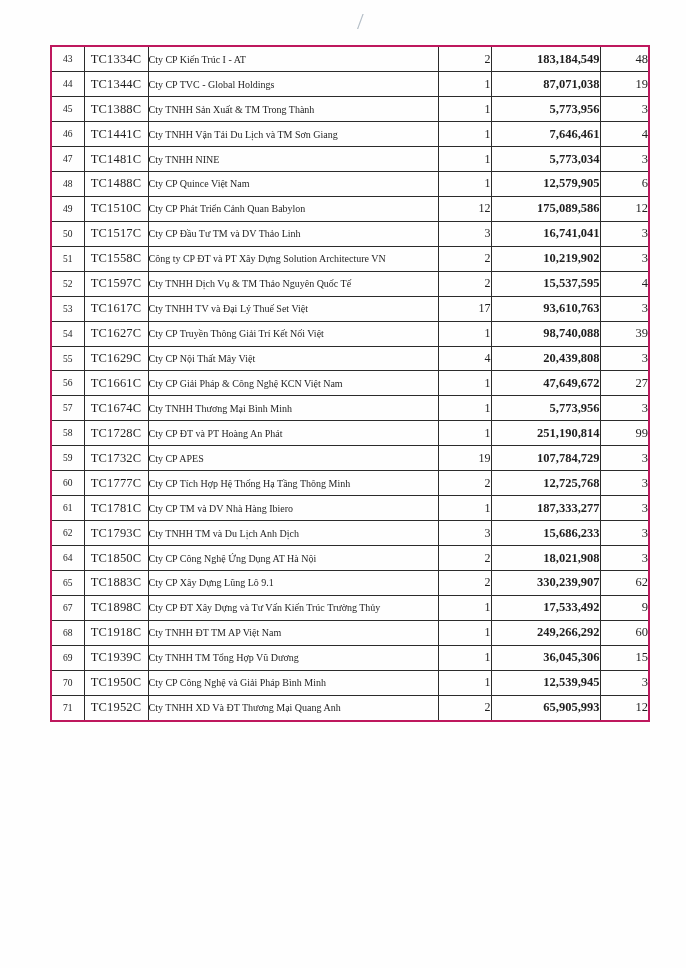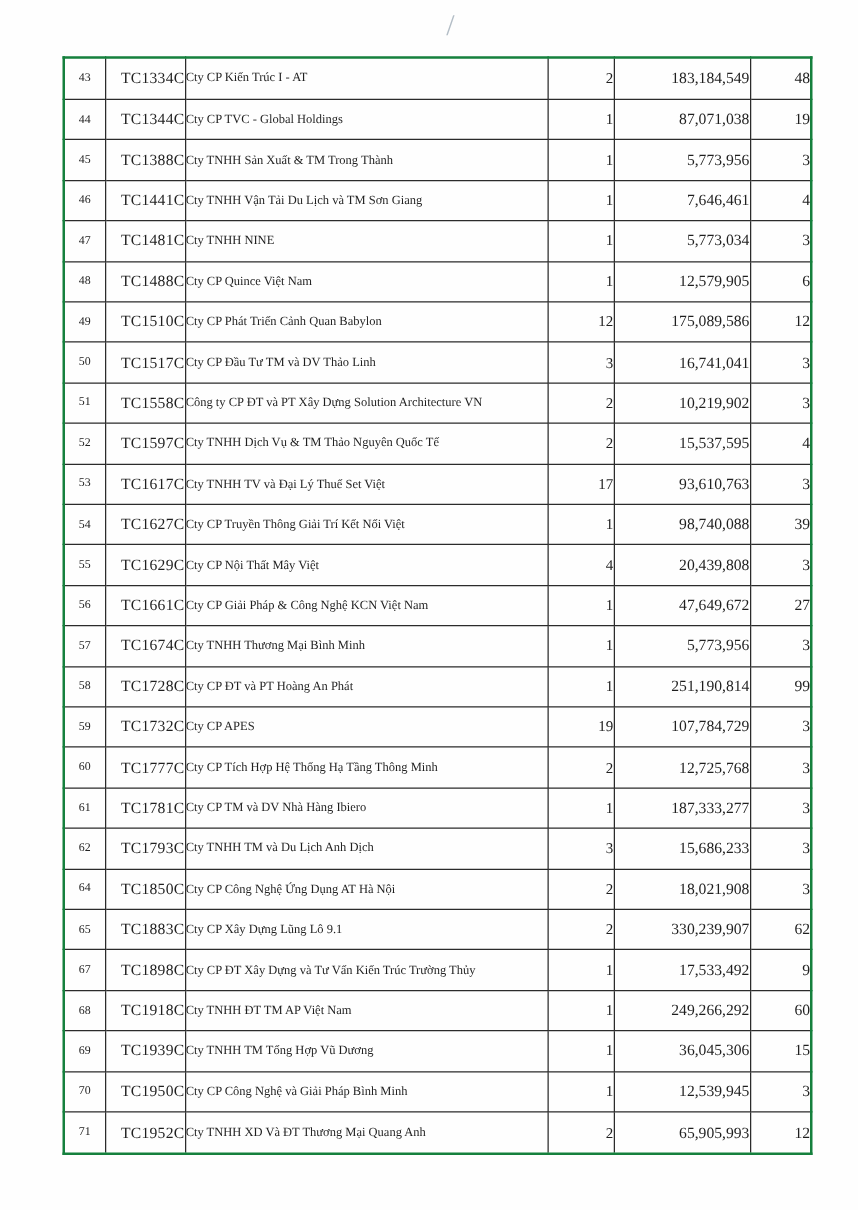--- a/index.html
+++ b/index.html
@@ -22,58 +22,59 @@
     font-size: 24px;
     color: #b3bdc6;
     font-family: "Liberation Serif", "DejaVu Serif", serif;
     user-select: none;
   }
   table.doc-table {
     position: absolute;
     left: 50px;
     top: 45px;
     width: 598px;
-    height: 879px;
+    height: 677px;
     border-collapse: collapse;
     table-layout: fixed;
-    border: 2px solid #15803d;
+    border: 2px solid #be185d;
   }
   table.doc-table td {
     border: 1px solid #2b2b2b;
     overflow: hidden;
     white-space: nowrap;
     vertical-align: middle;
     padding: 0;
   }
   td.c-no {
     text-align: center;
     font-size: 9.5px;
     color: #222;
   }
   td.c-code {
-    text-align: right;
+    text-align: center;
     font-size: 12.5px;
     letter-spacing: 0.2px;
     margin-left: 36px;
   }
   td.c-name {
     text-align: left;
     font-size: 10px;
     padding-left: 4px;
     padding-right: 2px;
   }
   td.c-qty {
     text-align: right;
     font-size: 12px;
     padding-right: 4px;
   }
   td.c-amount {
     text-align: right;
     font-size: 12.5px;
     padding-right: 7px;
+    font-weight: bold;
   }
   td.c-extra {
     text-align: right;
     font-size: 12.5px;
     padding-right: 4px;
   }
 </style>
 </head>
 <body>
 

